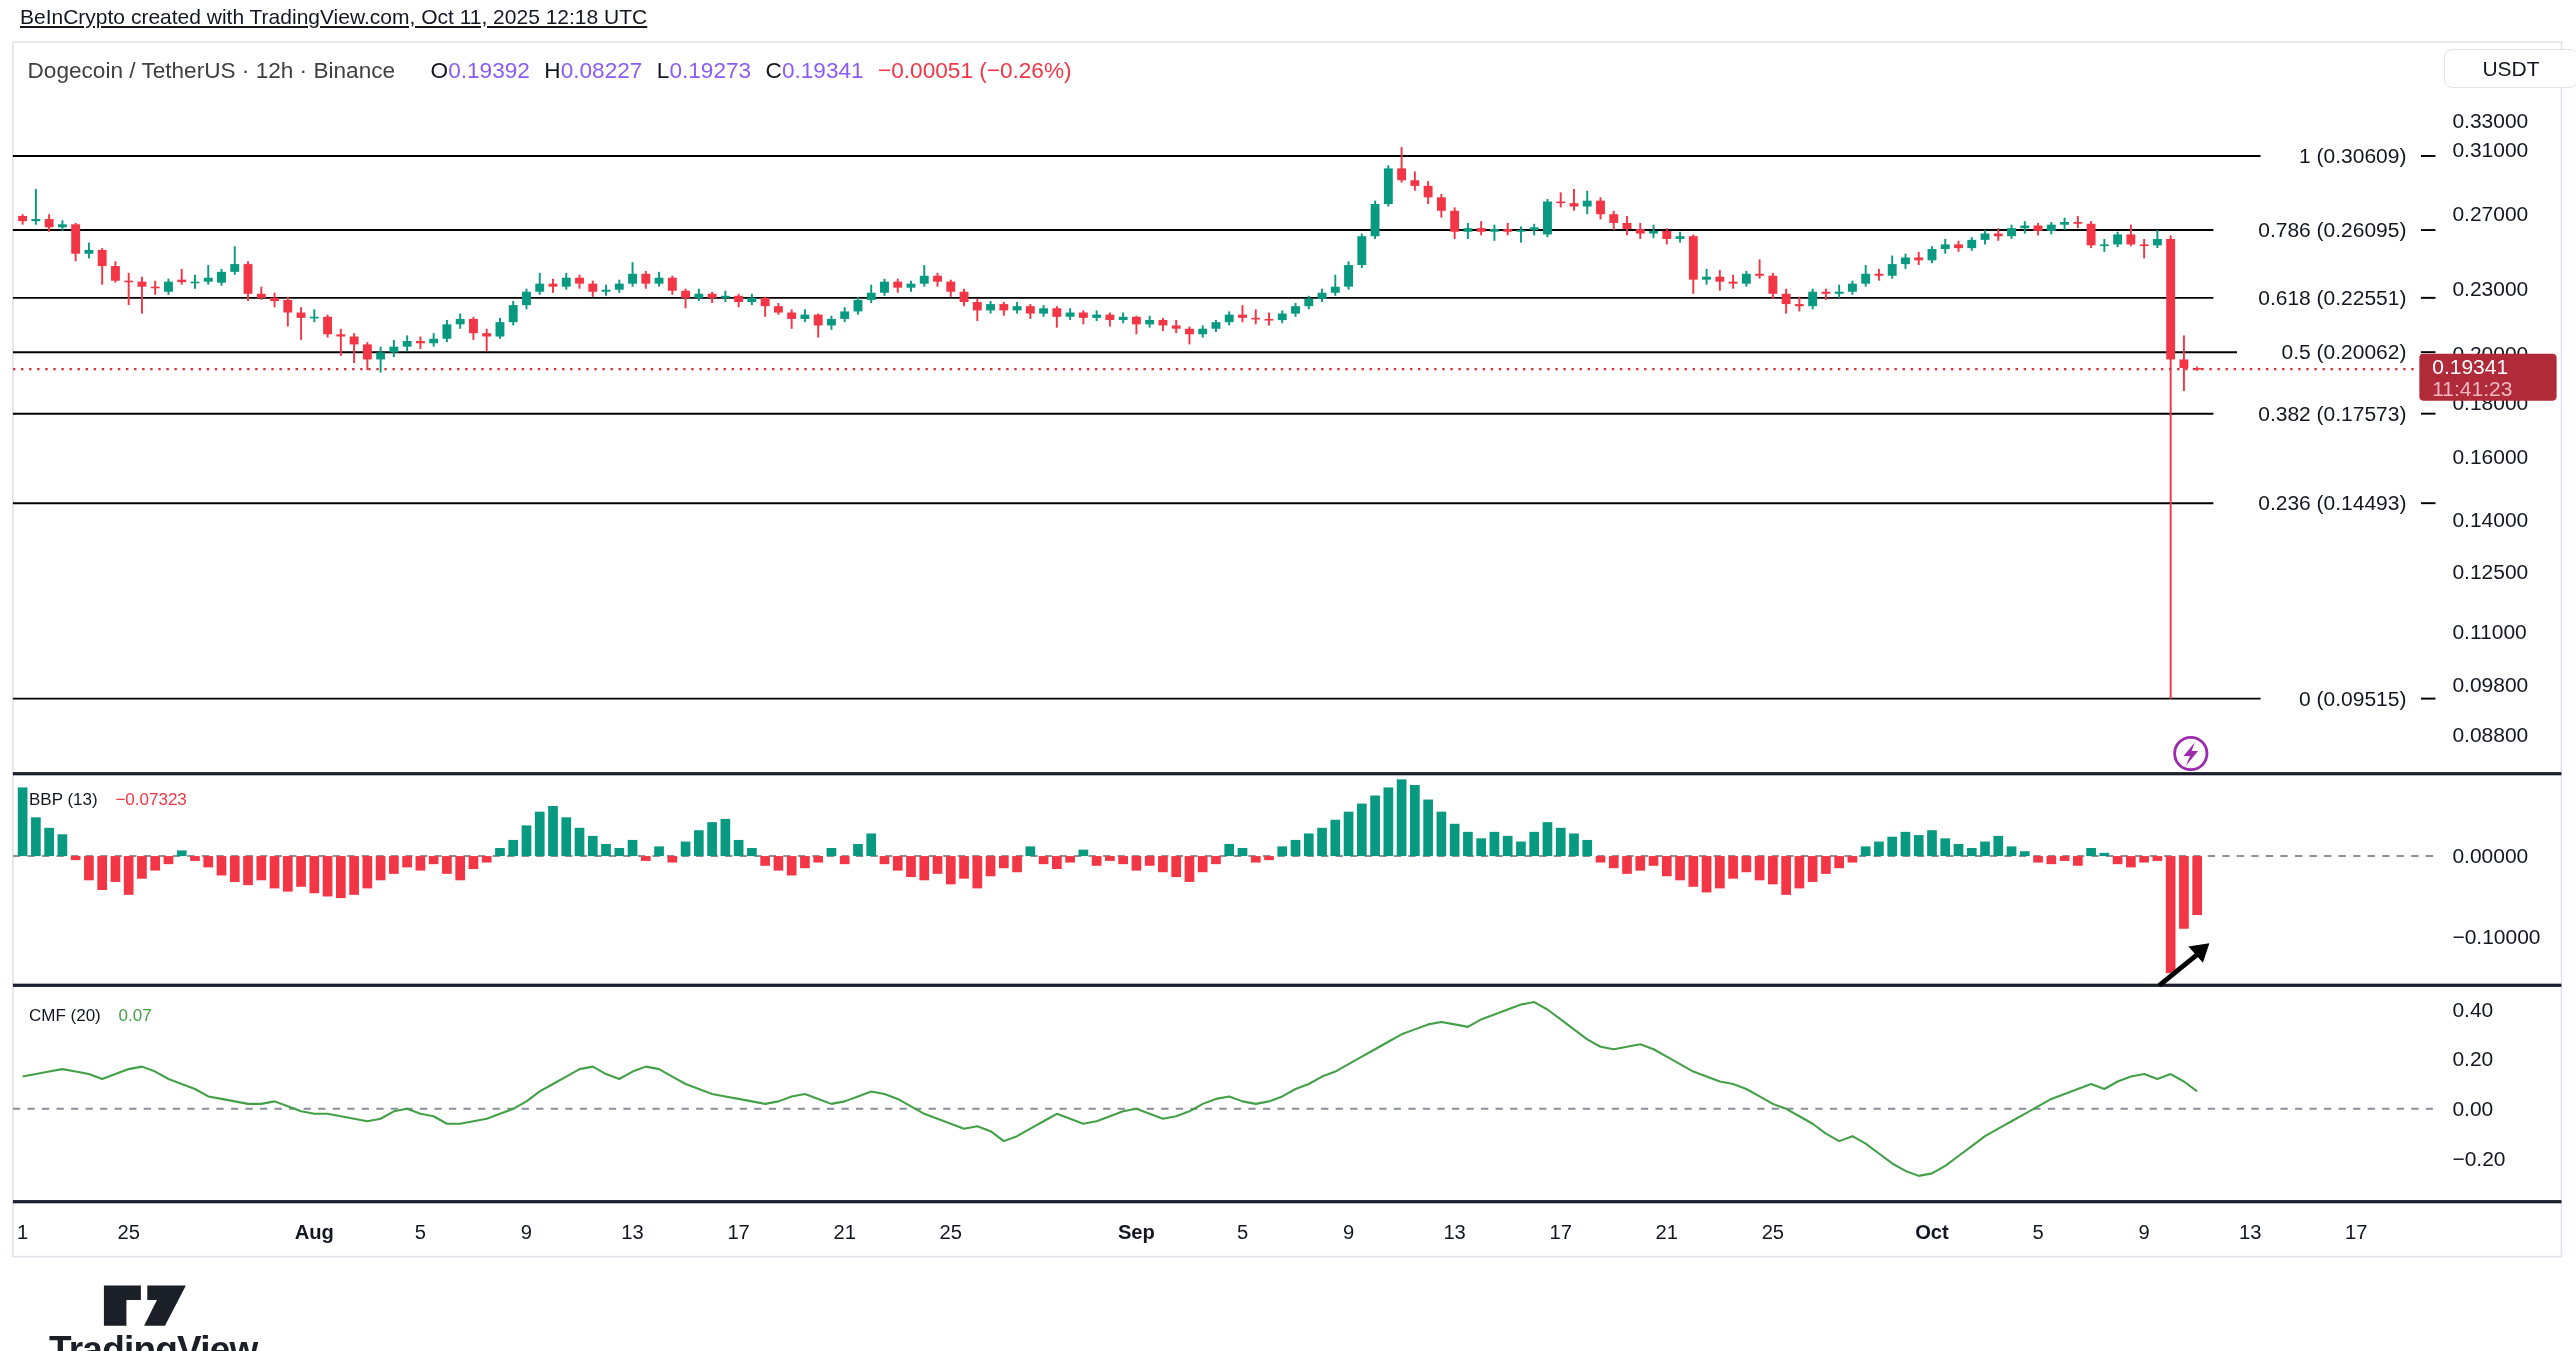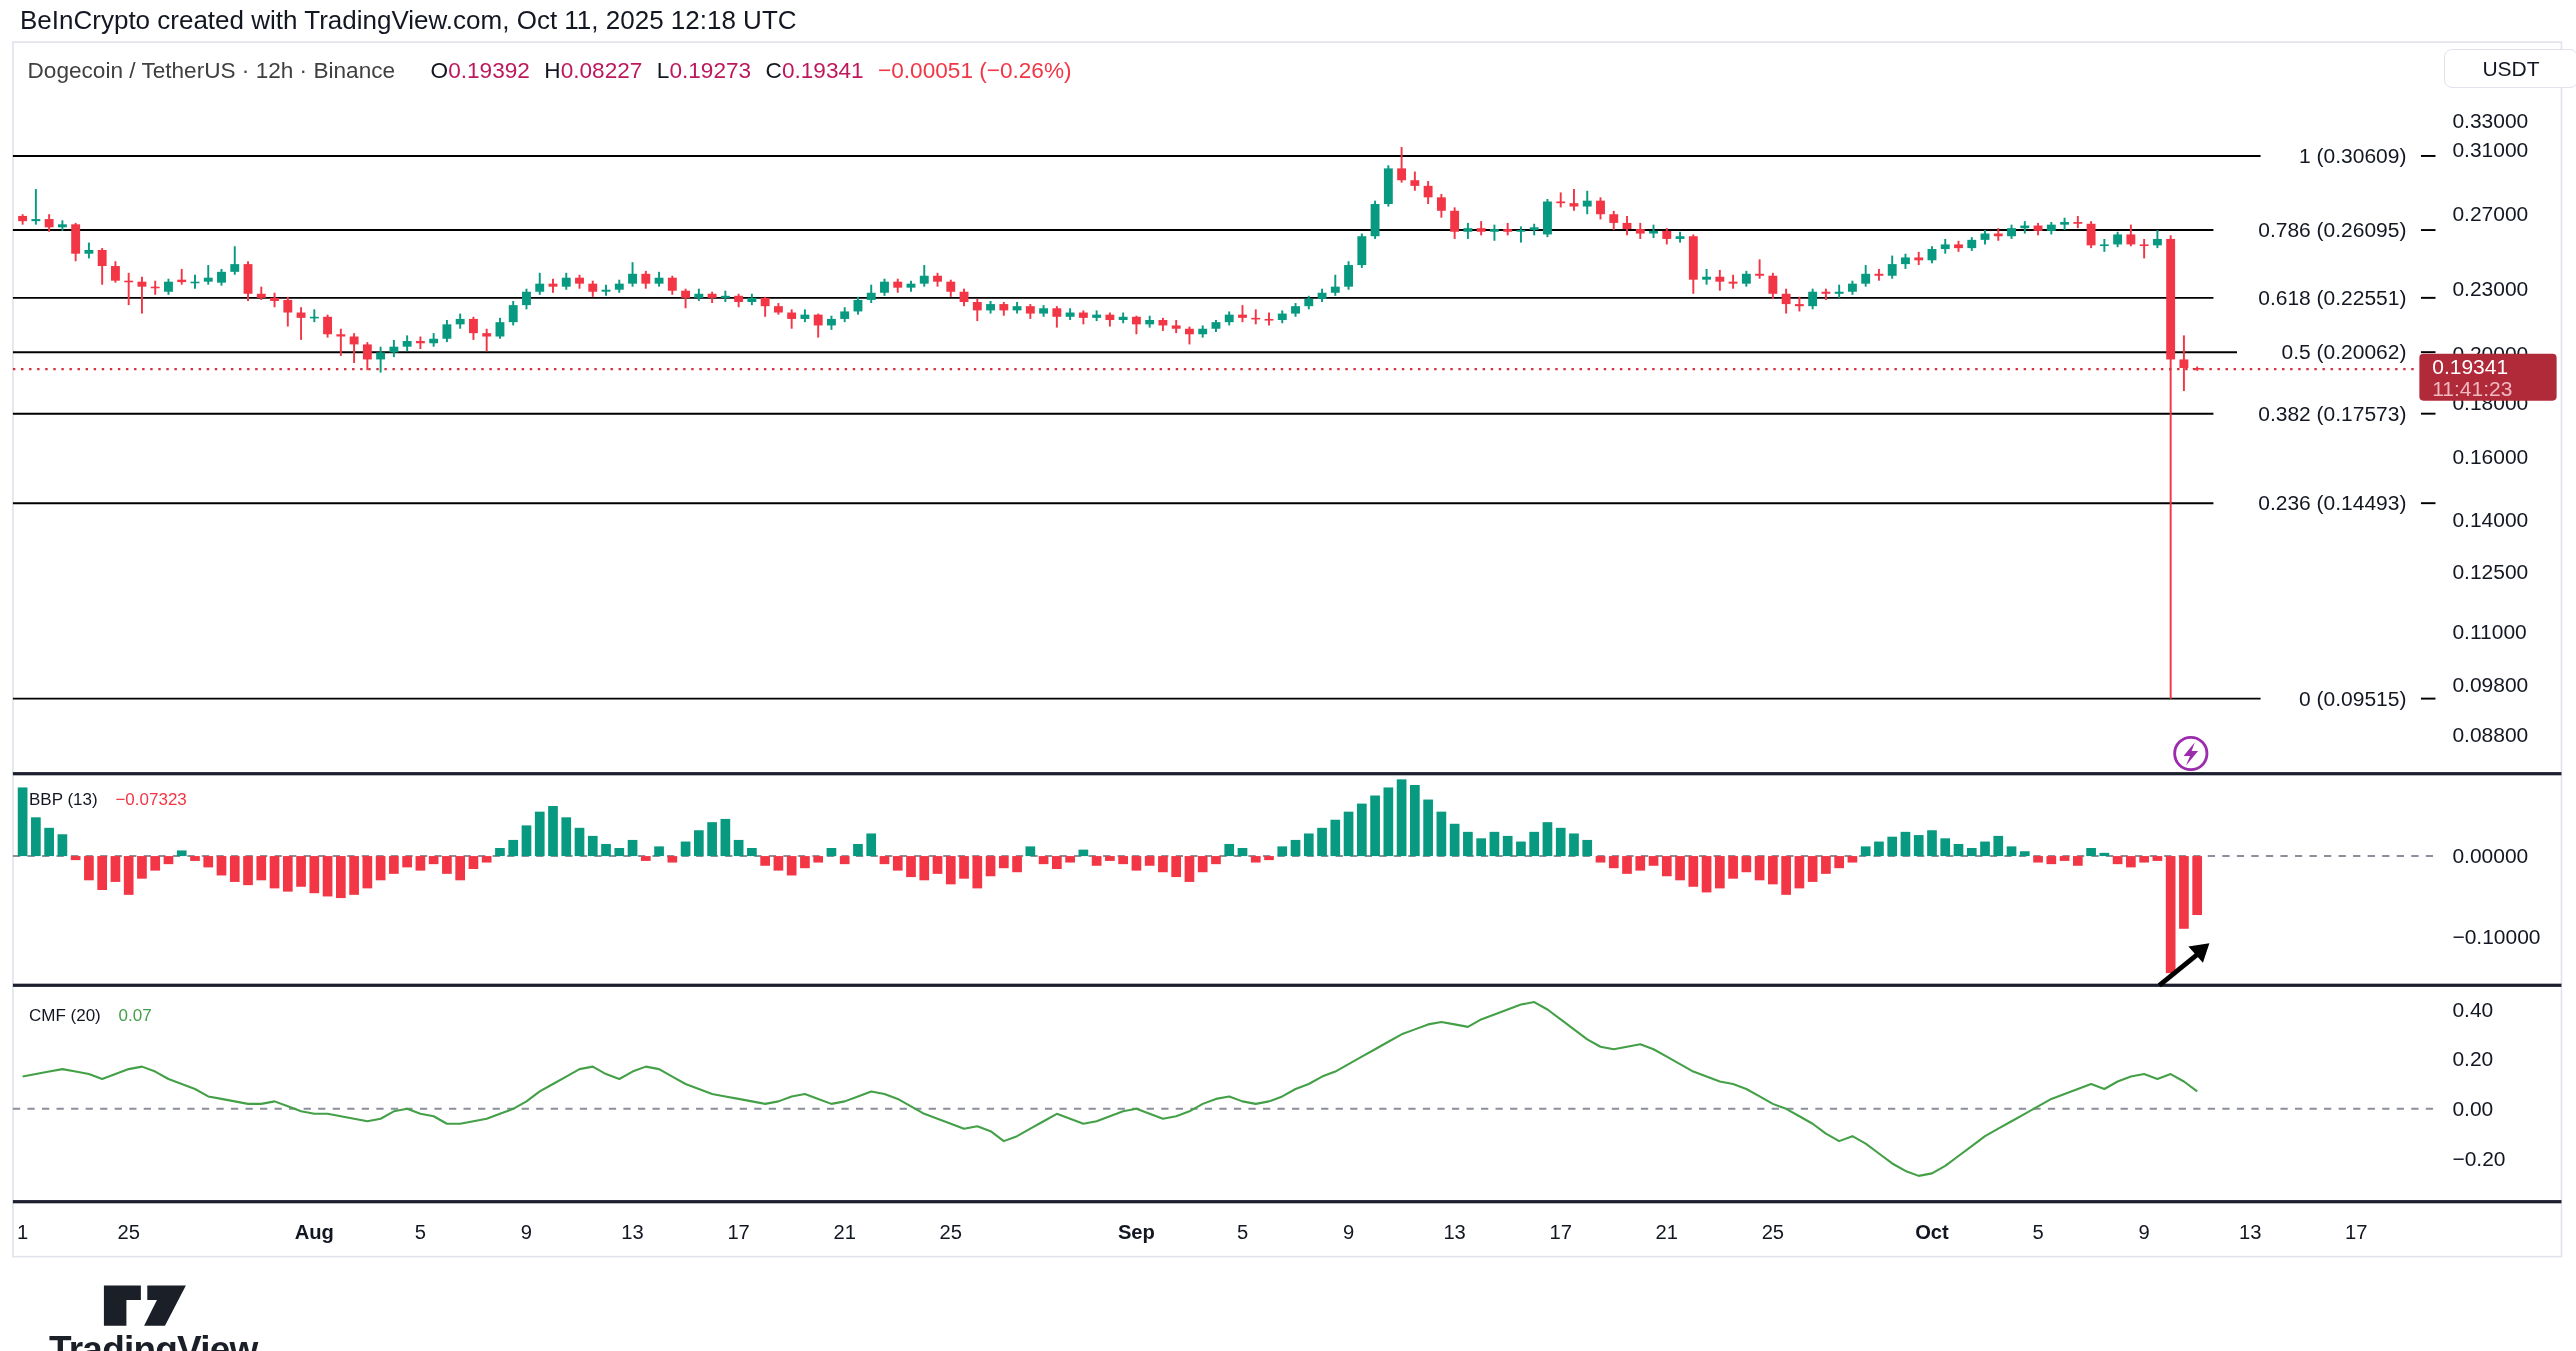--- a/index.html
+++ b/index.html
@@ -1,22 +1,22 @@
 <!DOCTYPE html>
 <html style="font-size:13px"><head>
 <meta charset="utf-8">
 <style>
   html,body{margin:0;padding:0;background:#ffffff;}
   body{width:2576px;height:1352px;position:relative;font-family:"Liberation Sans",sans-serif;color:#131722;overflow:hidden;}
   .abs{position:absolute;}
-  #attribution{left:20px;top:4.8px;font-size:26px;color:#131722;}
+  #attribution{left:20px;top:4.8px;font-size:21px;color:#131722;text-decoration:underline;}
   #titlebar{left:27.5px;top:58px;font-size:22.6px;display:flex;align-items:baseline;white-space:nowrap;}
   #titlebar .sym{color:#404040;margin-right:21px;}
   #titlebar .lbl{color:#131722;margin-left:14.5px;}
-  #titlebar .red{color:#be185d;}
+  #titlebar .red{color:#8b5cf6;}
   #titlebar .chg{color:#f23645;margin-left:14.5px;}
   #usdt-btn{left:2444px;top:49px;width:134px;height:39px;border:1.6px solid #e0e3eb;border-radius:8px;
     display:flex;align-items:center;justify-content:center;font-size:21px;color:#131722;background:#fff;box-sizing:border-box;}
   .ind-title{font-size:17px;white-space:nowrap;}
   .ind-title .val-red{color:#f23645;margin-left:13px;}
   .ind-title .val-green{color:#43a047;margin-left:13px;}
   #bbp-title{left:29px;top:790px;}
   #cmf-title{left:29px;top:1006px;}
   #logo{left:36px;top:1284px;display:flex;align-items:center;flex-direction:column;}
   #logo .wordmark{font-size:37px;font-weight:bold;color:#1b1f27;margin-left:13px;letter-spacing:-0.8px;}

